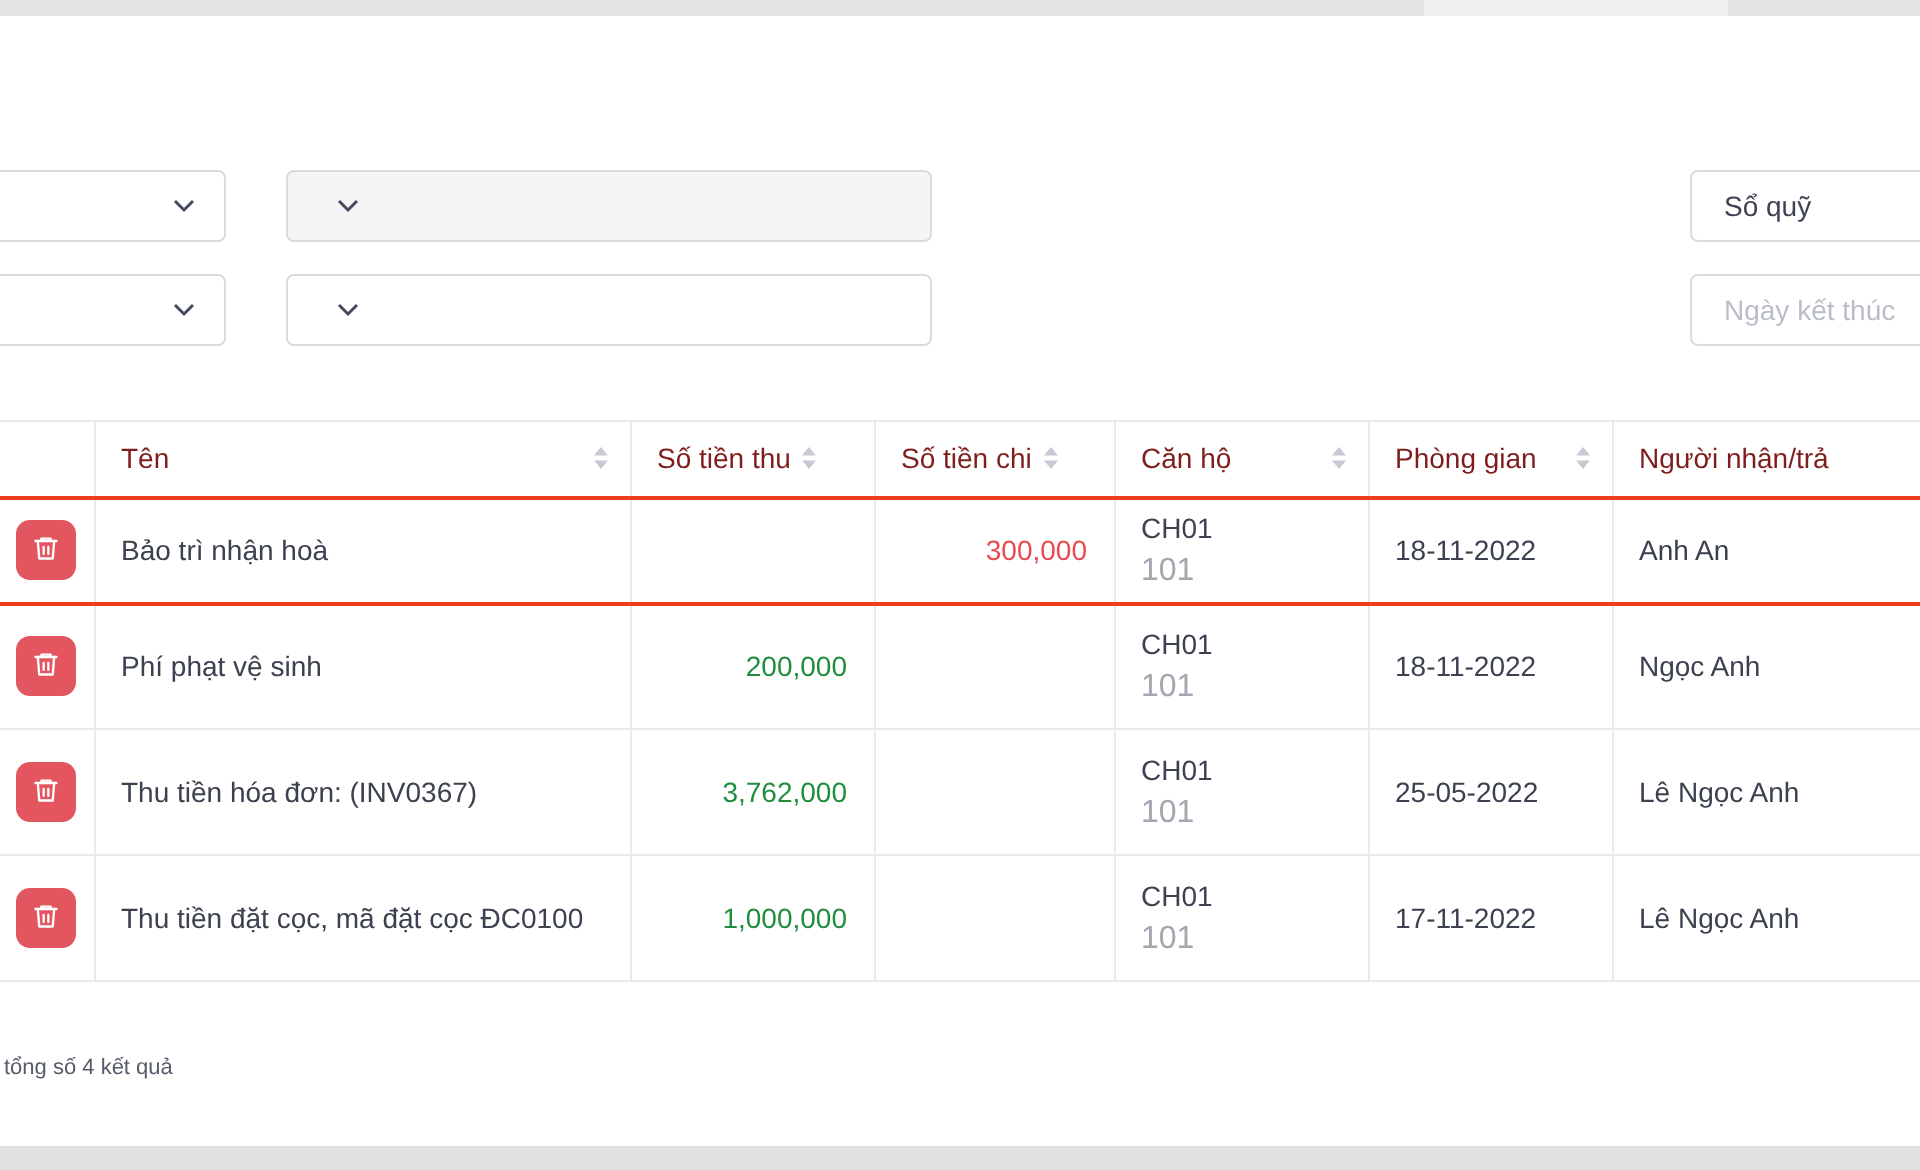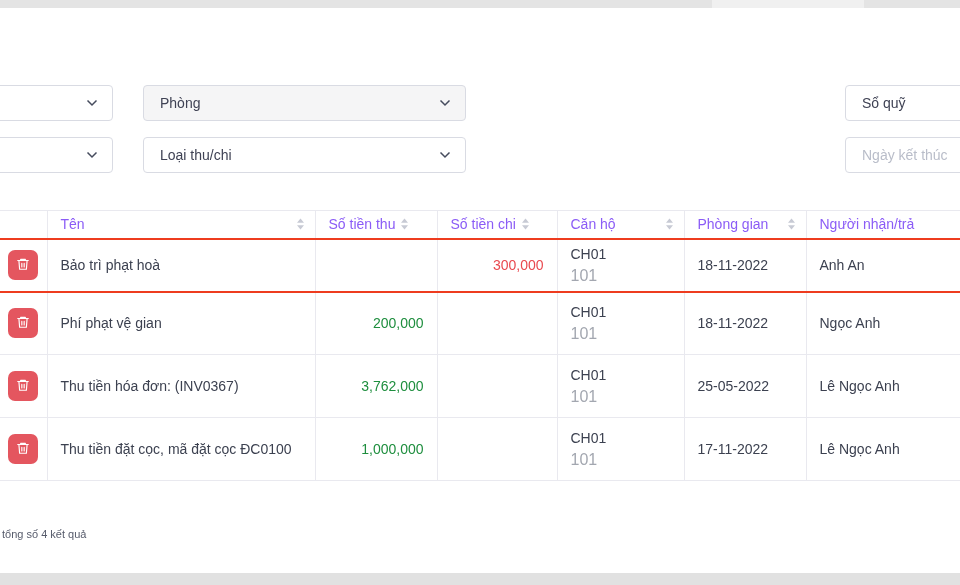--- a/index.html
+++ b/index.html
@@ -38,21 +38,21 @@
   table { border-collapse: collapse; table-layout: fixed; width: 1040px; }
   col.c-del  { width: 47px; }
   col.c-ten  { width: 268px; }
   col.c-thu  { width: 122px; }
   col.c-chi  { width: 120px; }
   col.c-canho{ width: 127px; }
   col.c-tg   { width: 122px; }
   col.c-nguoi{ width: 234px; }
   th, td { border-right: 1px solid #e9e9ef; border-bottom: 1px solid #e9e9ef; vertical-align: middle; }
   th:last-child, td:last-child { border-right: none; }
-  th { border-top: 1px solid #e9e9ef; height: 28px; font-weight: 400; font-size: 14px; color: #8b5cf6; }
+  th { border-top: 1px solid #e9e9ef; height: 38px; font-weight: 400; font-size: 14px; color: #7f1d1d; }
   .th-inner { display: flex; align-items: center; padding: 0 10px 0 13px; }
   .th-inner.spread { justify-content: space-between; }
   .th-inner.right { justify-content: flex-start; }
   .th-inner.right .sort { margin-left: 5px; }
   td { font-size: 14px; color: #3c4150; }
   tr.row td { height: 63px; }
   tr.row-hl td { height: 53px; border-top: 2px solid #ee3c1f; border-bottom: 2px solid #ee3c1f; }
   .cell-name { padding-left: 13px; padding-right: 10px; }
   .cell-money { text-align: right; padding-right: 13px; }
   .cell-money.in { color: #1e8e3e; }
@@ -80,41 +80,39 @@
 
   <div class="ctl" style="left:-62px; top:85px; width:175px;">
     <span class="lbl"></span>
     <span class="chev">
       <svg width="12" height="8" viewBox="0 0 12 8" fill="none" stroke="#454b5d" stroke-width="1.5">
           <path d="M1.5 1.5 L6 6 L10.5 1.5"></path>
         </svg>
     </span>
   </div>
   <div class="ctl gray" style="left:143px; top:85px; width:323px;">
-    <span class="lbl">Phòng</span>
     <span class="chev">
       <svg width="12" height="8" viewBox="0 0 12 8" fill="none" stroke="#454b5d" stroke-width="1.5">
           <path d="M1.5 1.5 L6 6 L10.5 1.5"></path>
         </svg>
     </span>
   </div>
   <div class="ctl" style="left:845px; top:85px; width:175px;">
     <span class="lbl">Sổ quỹ</span>
   </div>
 
   <div class="ctl" style="left:-62px; top:137px; width:175px;">
     <span class="lbl"></span>
     <span class="chev">
       <svg width="12" height="8" viewBox="0 0 12 8" fill="none" stroke="#454b5d" stroke-width="1.5">
           <path d="M1.5 1.5 L6 6 L10.5 1.5"></path>
         </svg>
     </span>
   </div>
   <div class="ctl" style="left:143px; top:137px; width:323px;">
-    <span class="lbl">Loại thu/chi</span>
     <span class="chev">
       <svg width="12" height="8" viewBox="0 0 12 8" fill="none" stroke="#454b5d" stroke-width="1.5">
           <path d="M1.5 1.5 L6 6 L10.5 1.5"></path>
         </svg>
     </span>
   </div>
   <input class="input" style="left: 845px; top: 137px; width: 175px;" placeholder="Ngày kết thúc">
 
   <div class="table-wrap">
     <table>
@@ -198,42 +196,42 @@
           <td class="del-cell">
             <button class="del-btn">
               <span><svg width="14" height="14" viewBox="0 0 24 24" fill="none" stroke="#ffffff" stroke-width="2" stroke-linecap="round" stroke-linejoin="round">
                     <path d="M3 6h18"></path>
                     <path d="M8 6V4h8v2"></path>
                     <path d="M5 6l1.2 15h11.6L19 6"></path>
                     <path d="M10 11v6M14 11v6"></path>
                   </svg></span>
             </button>
           </td>
-          <td class="cell-name">Bảo trì phạt hoà</td>
+          <td class="cell-name">Bảo trì nhận hoà</td>
           <td class="cell-money in"></td>
           <td class="cell-money out">300,000</td>
           <td class="cell-pad">
             <div>CH01</div>
             <div class="sub">101</div>
           </td>
           <td class="cell-pad">18-11-2022</td>
           <td class="cell-pad">Anh An</td>
         </tr>
         <tr class="row">
           <td class="del-cell">
             <button class="del-btn">
               <span><svg width="14" height="14" viewBox="0 0 24 24" fill="none" stroke="#ffffff" stroke-width="2" stroke-linecap="round" stroke-linejoin="round">
                     <path d="M3 6h18"></path>
                     <path d="M8 6V4h8v2"></path>
                     <path d="M5 6l1.2 15h11.6L19 6"></path>
                     <path d="M10 11v6M14 11v6"></path>
                   </svg></span>
             </button>
           </td>
-          <td class="cell-name">Phí phạt vệ gian</td>
+          <td class="cell-name">Phí phạt vệ sinh</td>
           <td class="cell-money in">200,000</td>
           <td class="cell-money out"></td>
           <td class="cell-pad">
             <div>CH01</div>
             <div class="sub">101</div>
           </td>
           <td class="cell-pad">18-11-2022</td>
           <td class="cell-pad">Ngọc Anh</td>
         </tr>
         <tr class="row">

